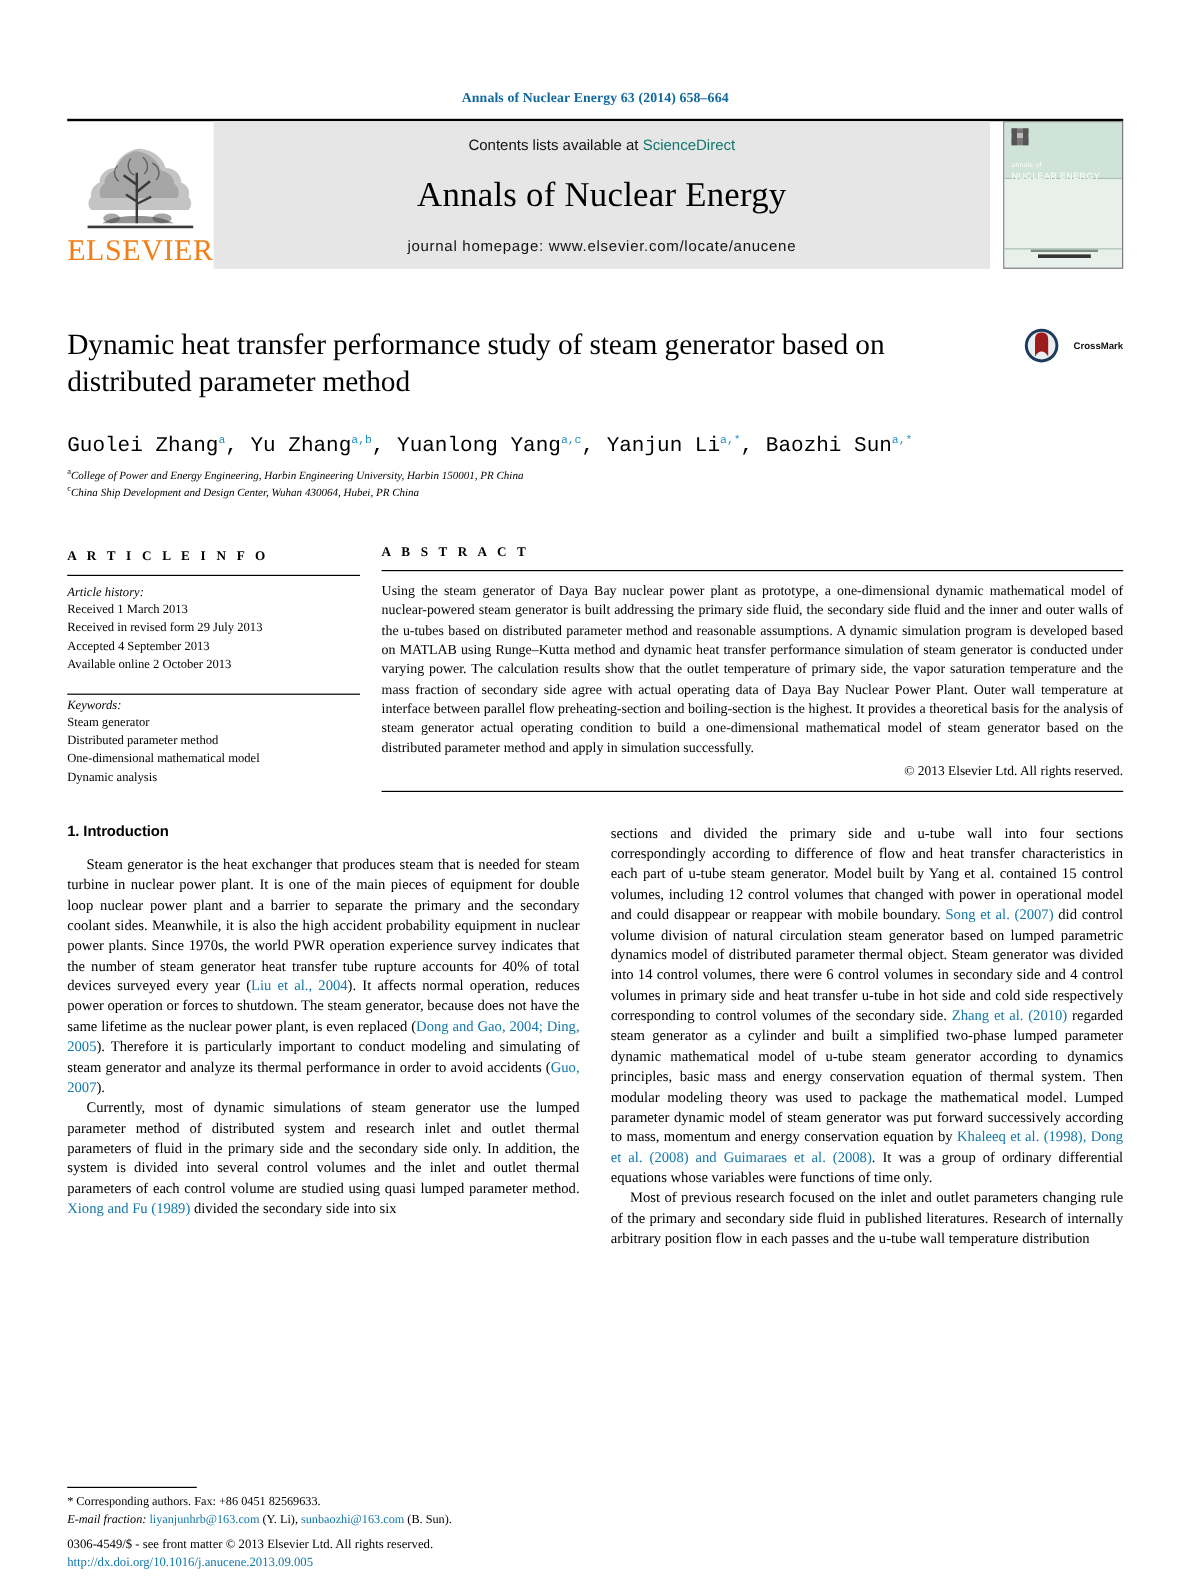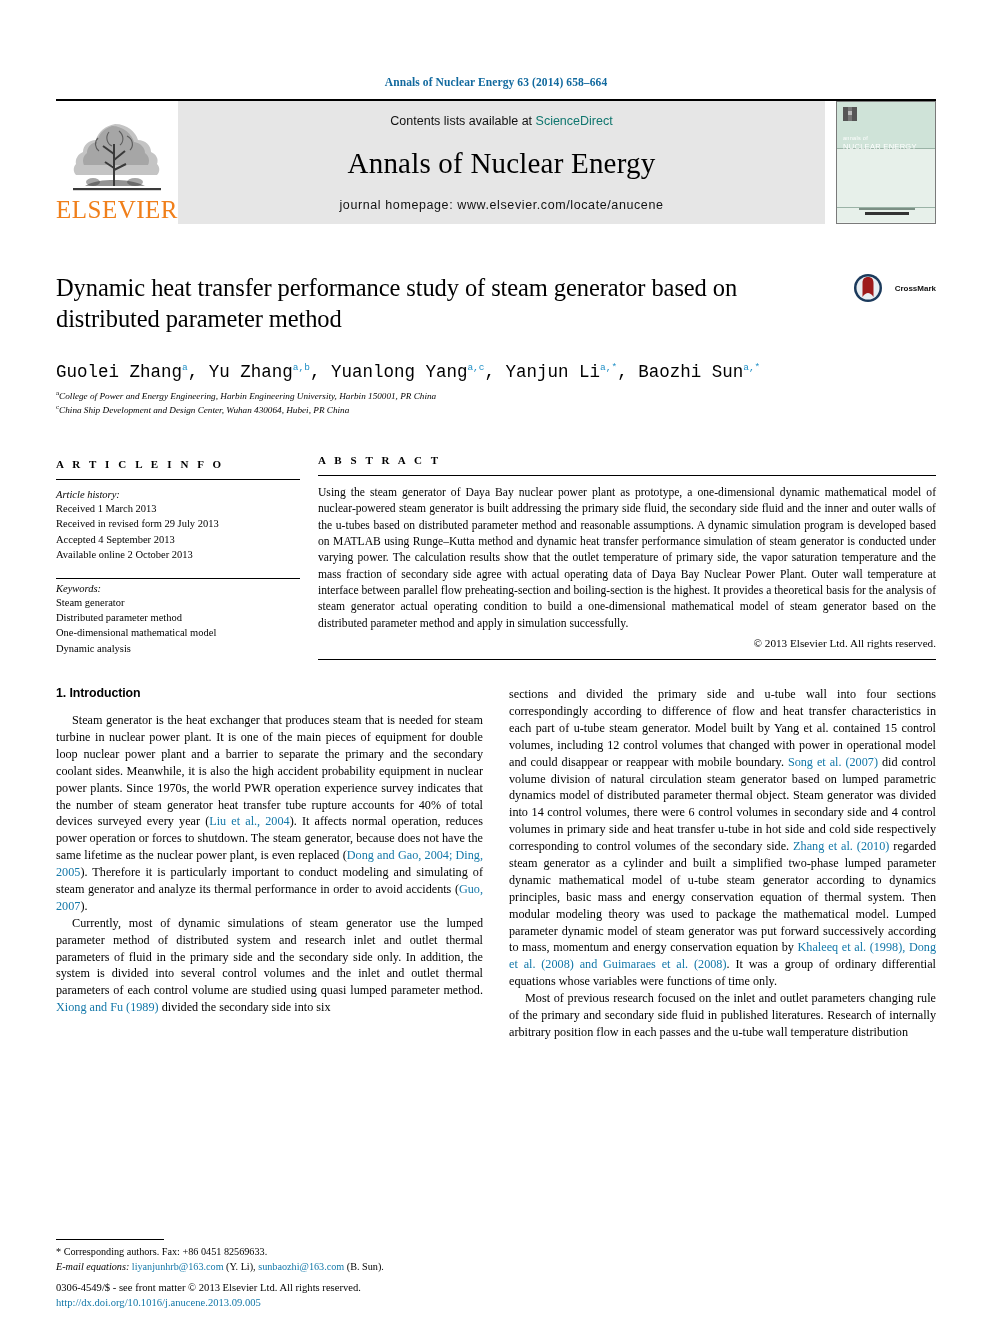--- a/index.html
+++ b/index.html
@@ -460,21 +460,21 @@
         </div>
     </div>
   </div>
 
   <div class="footnote-area">
     <div class="fn-rule"></div>
     <div class="fn-line">
       <span>*</span>
       <span>Corresponding authors. Fax: +86 0451 82569633.</span>
     </div>
-    <div class="fn-line" id="email-note"><span class="ital">E-mail equations: </span><a class="fn-mail" href="#">liyanjunhrb@163.com</a><span> (Y. Li)</span>, <a class="fn-mail" href="#">sunbaozhi@163.com</a><span> (B. Sun)</span>.</div>
+    <div class="fn-line" id="email-note"><span class="ital">E-mail fraction: </span><a class="fn-mail" href="#">liyanjunhrb@163.com</a><span> (Y. Li)</span>, <a class="fn-mail" href="#">sunbaozhi@163.com</a><span> (B. Sun)</span>.</div>
   </div>
 
   <div class="footer-area">
     <div class="footer-line1">0306-4549/$ - see front matter © 2013 Elsevier Ltd. All rights reserved.</div>
     <a class="footer-doi" href="#">http://dx.doi.org/10.1016/j.anucene.2013.09.005</a>
   </div>
 
 </div>
 
 </body></html>

